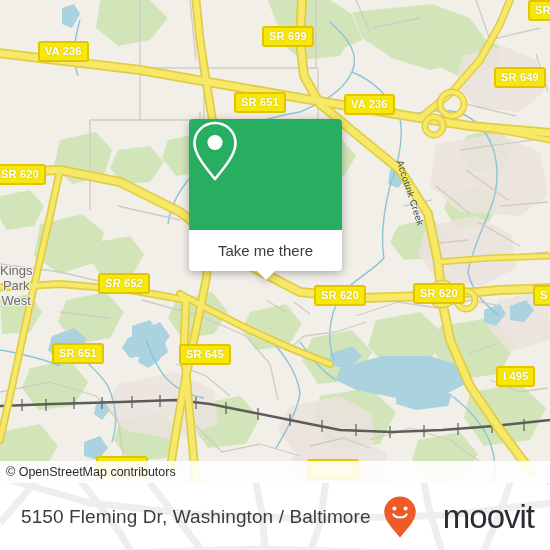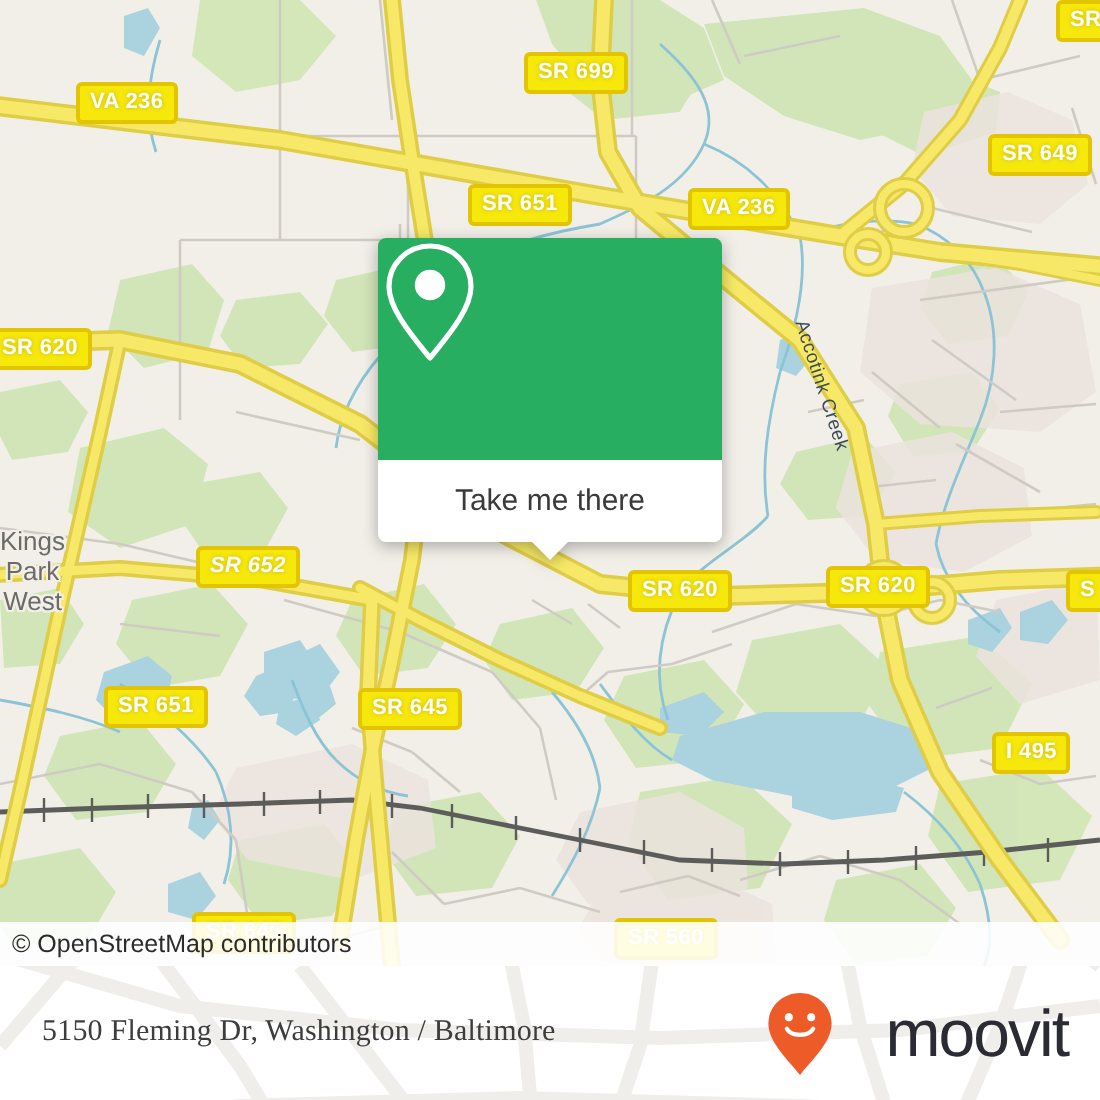--- a/index.html
+++ b/index.html
@@ -70,21 +70,21 @@
     font-size:12.5px;
     line-height:18px;
     padding:2px 0 2px 6px;
     box-sizing:border-box;
   }
 
   
   #popup{
     position:absolute;
     left:189px;top:119px;
-    width:172px;
+    width:153px;
     filter:drop-shadow(0 2px 4px rgba(0,0,0,.30));
   }
   #popup-top{
     background:#27ae60;
     height:111px;
     border-radius:4px 4px 0 0;
     display:flex;align-items:center;justify-content:center;
   }
   #popup-bottom{
     background:#fff;
@@ -109,24 +109,23 @@
     position:absolute;left:0;top:483px;
     width:550px;height:67px;
     background:#ffffff;
     overflow:hidden;
   }
   #footer-watermark{position:absolute;left:0;top:-30px;opacity:1;}
   #footer-address{
     position:absolute;
     left:21px;top:0;height:67px;
     display:flex;align-items:center;
-    font-size:15px;
+    font-size:19px;
     color:#3d3d3d;
     letter-spacing:.1px;
-    font-family:Liberation Serif, serif;
   }
   #brand{
     position:absolute;
     right:16px;top:0;height:67px;
     display:flex;align-items:center;gap:3px;
   }
   #brand-word{
     font-size:33px;
     line-height:33px;
     color:#2b2b33;

